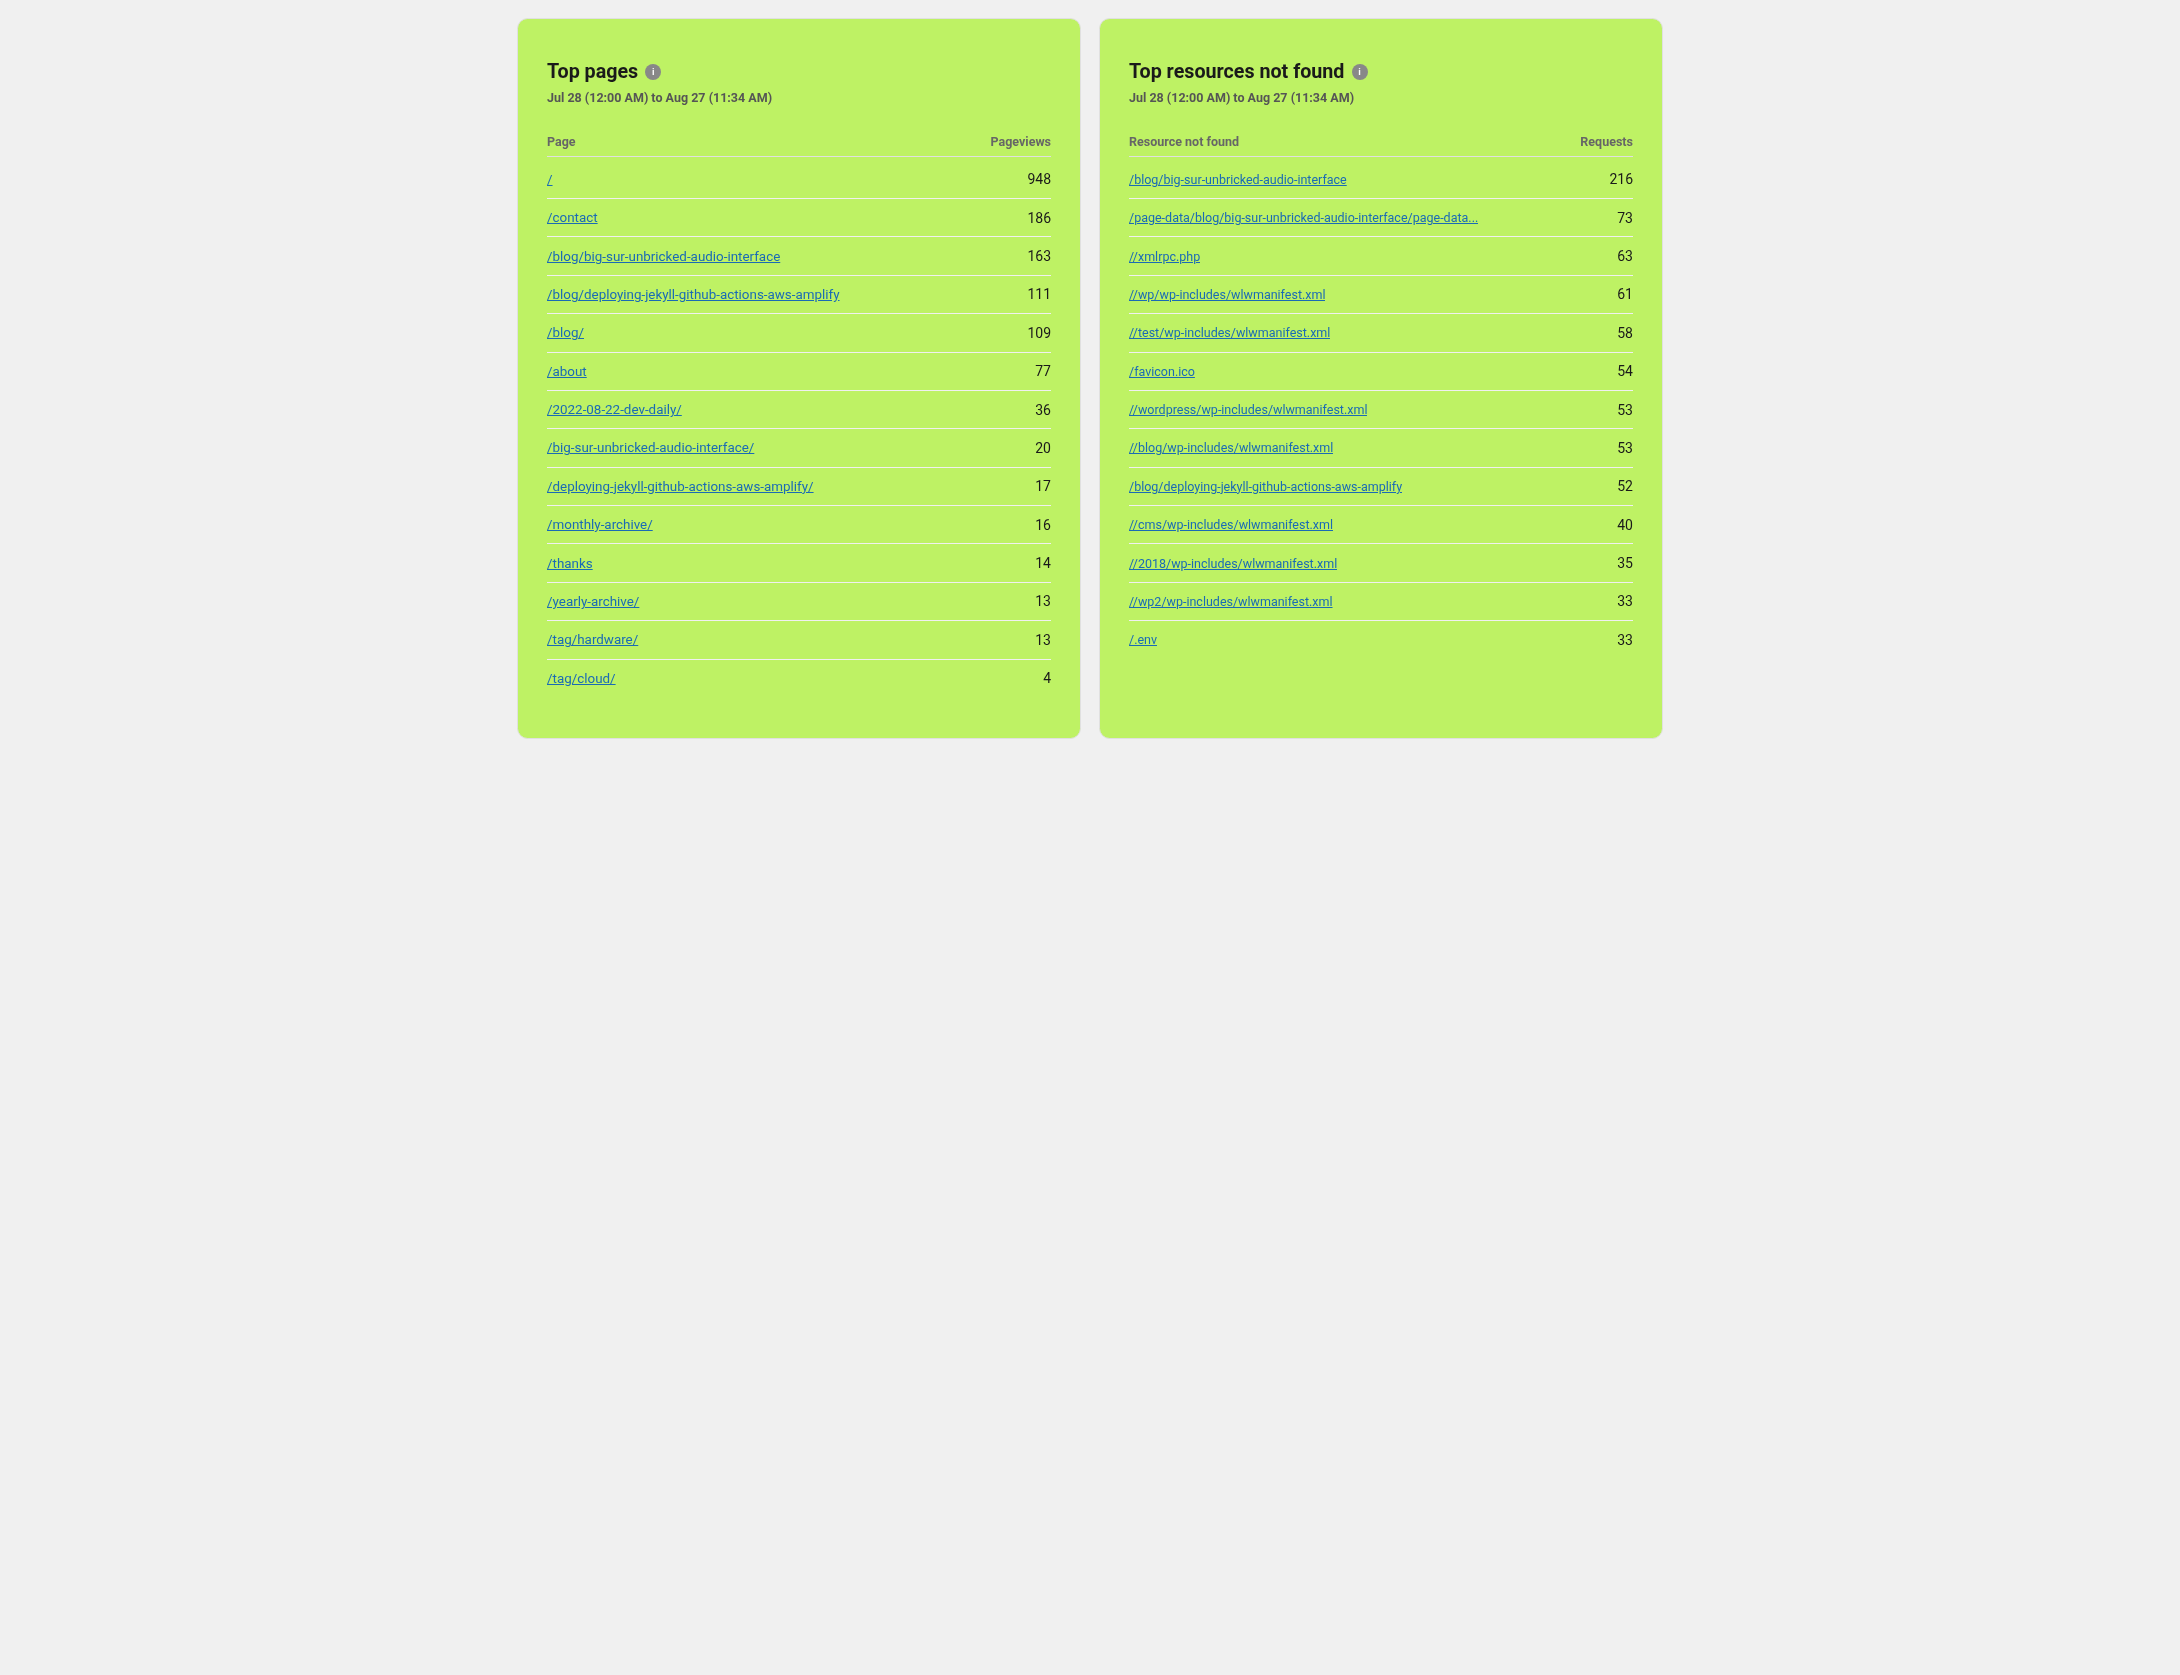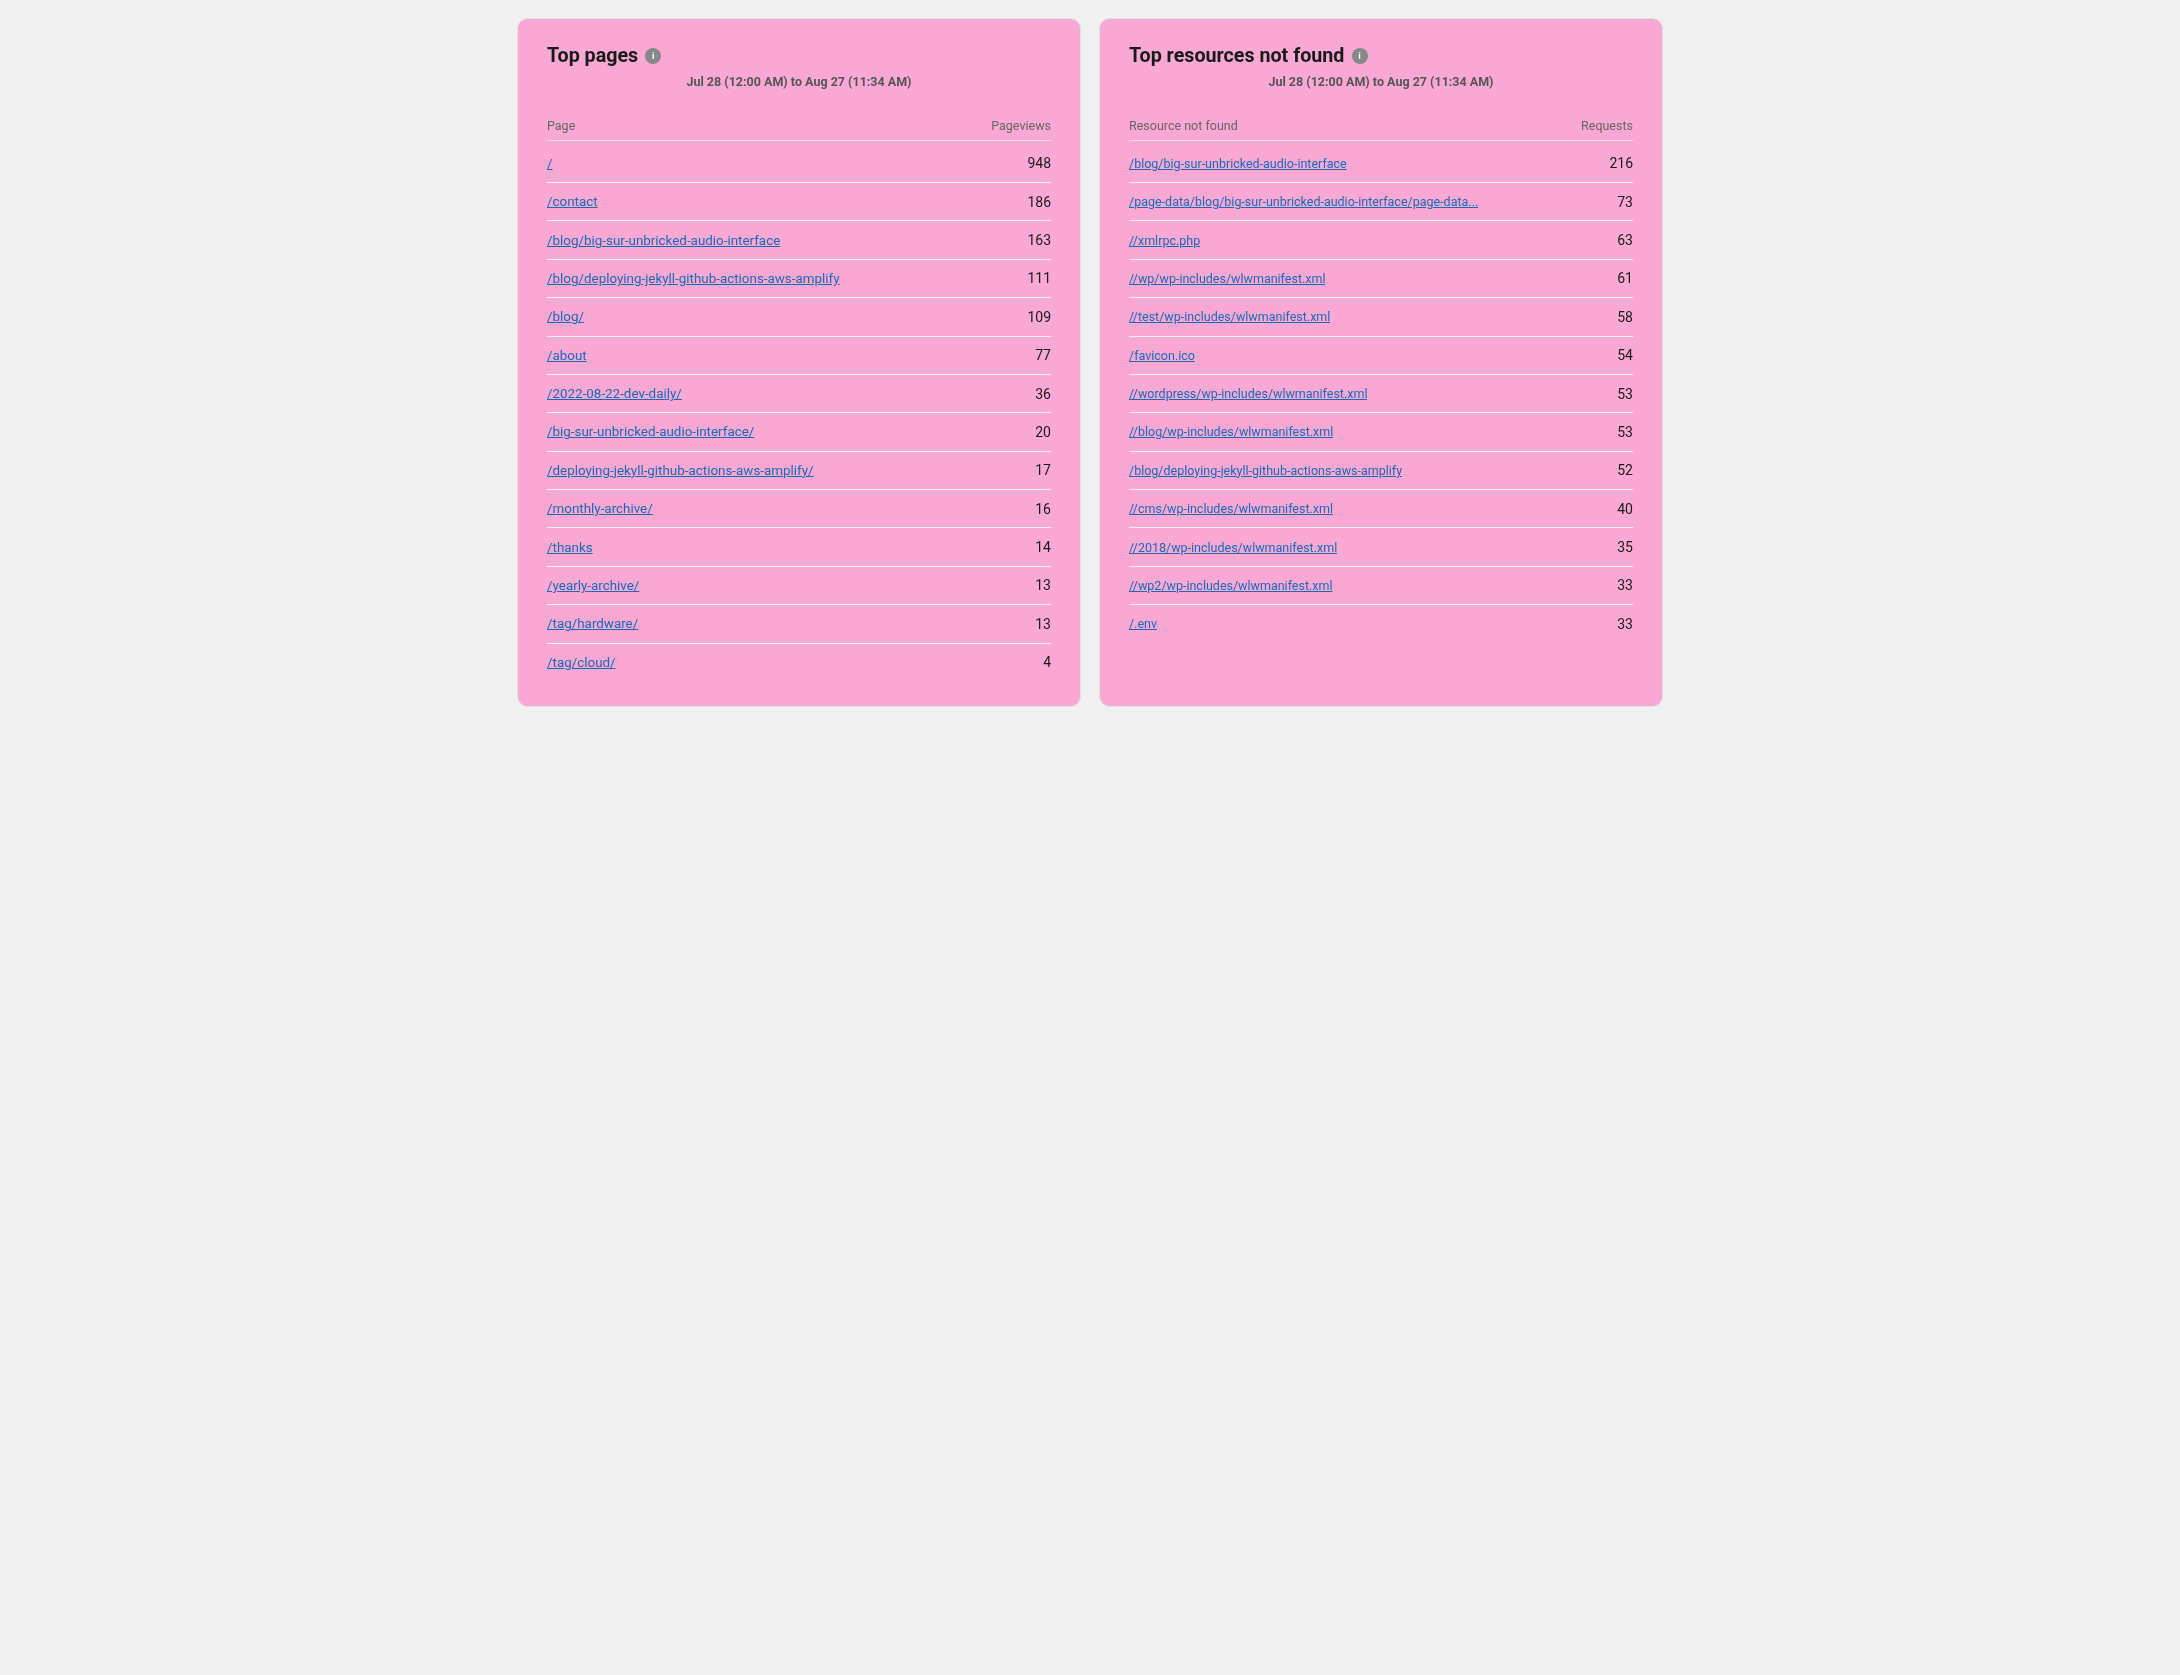--- a/index.html
+++ b/index.html
@@ -19,26 +19,25 @@
     }
 
     .panels-container {
       display: flex;
       gap: 18px;
       width: 100%;
       max-width: 1146px;
     }
 
     .panel {
-      background: #f9a8d4;
+      background: #bef264;
       border: 0.9px solid #e0e0e0;
       border-radius: 10.7px;
-      padding: 25px 29px;
+      padding: 41px 29px;
       flex: 1;
-      text-align: center;
     }
 
     .panel-title {
       font-size: 19.7px;
       font-weight: 700;
       color: #1a1a1a;
       display: flex;
       align-items: center;
       gap: 7.2px;
       margin-bottom: 7.2px;
@@ -68,21 +67,21 @@
     .table-header {
       display: flex;
       justify-content: space-between;
       padding: 7.2px 0;
       border-bottom: 0.9px solid #e0e0e0;
       margin-bottom: 3.6px;
     }
 
     .table-header-label {
       font-size: 12.5px;
-      font-weight: 400;
+      font-weight: 700;
       color: #666;
     }
 
     .table-row {
       display: flex;
       justify-content: space-between;
       align-items: center;
       padding: 10.7px 0;
       border-bottom: 0.9px solid #f0f0f0;
     }

